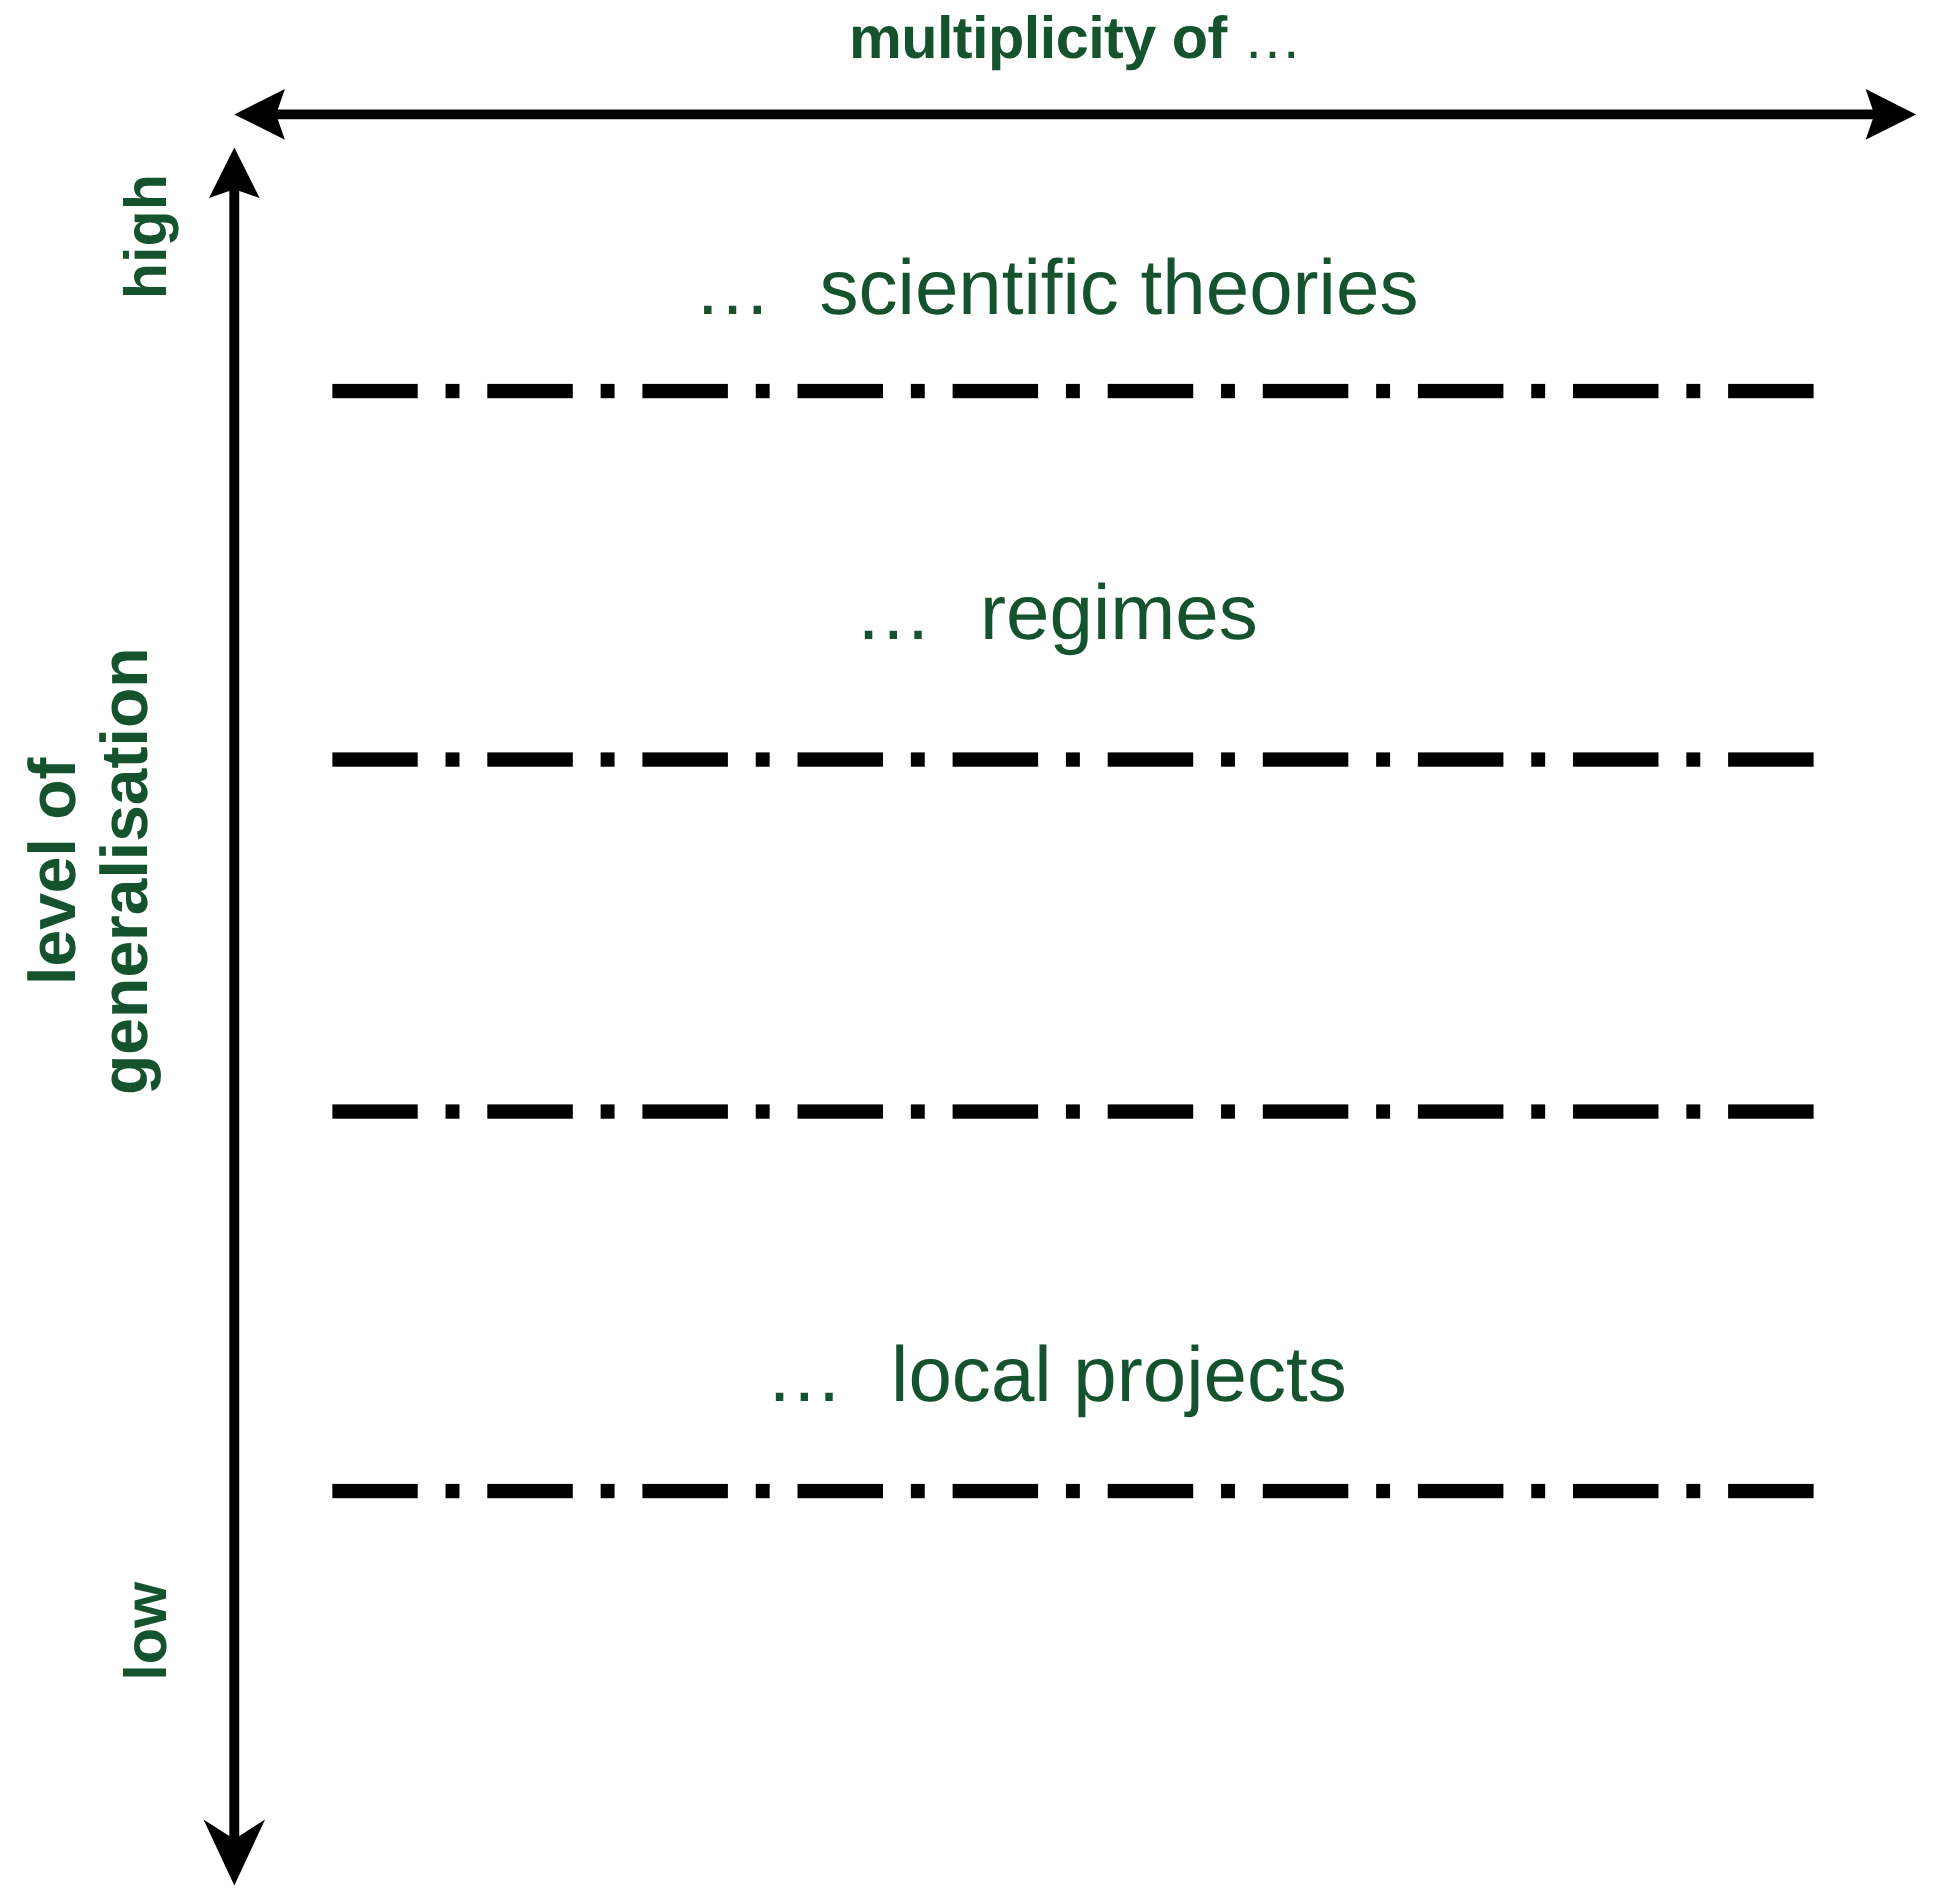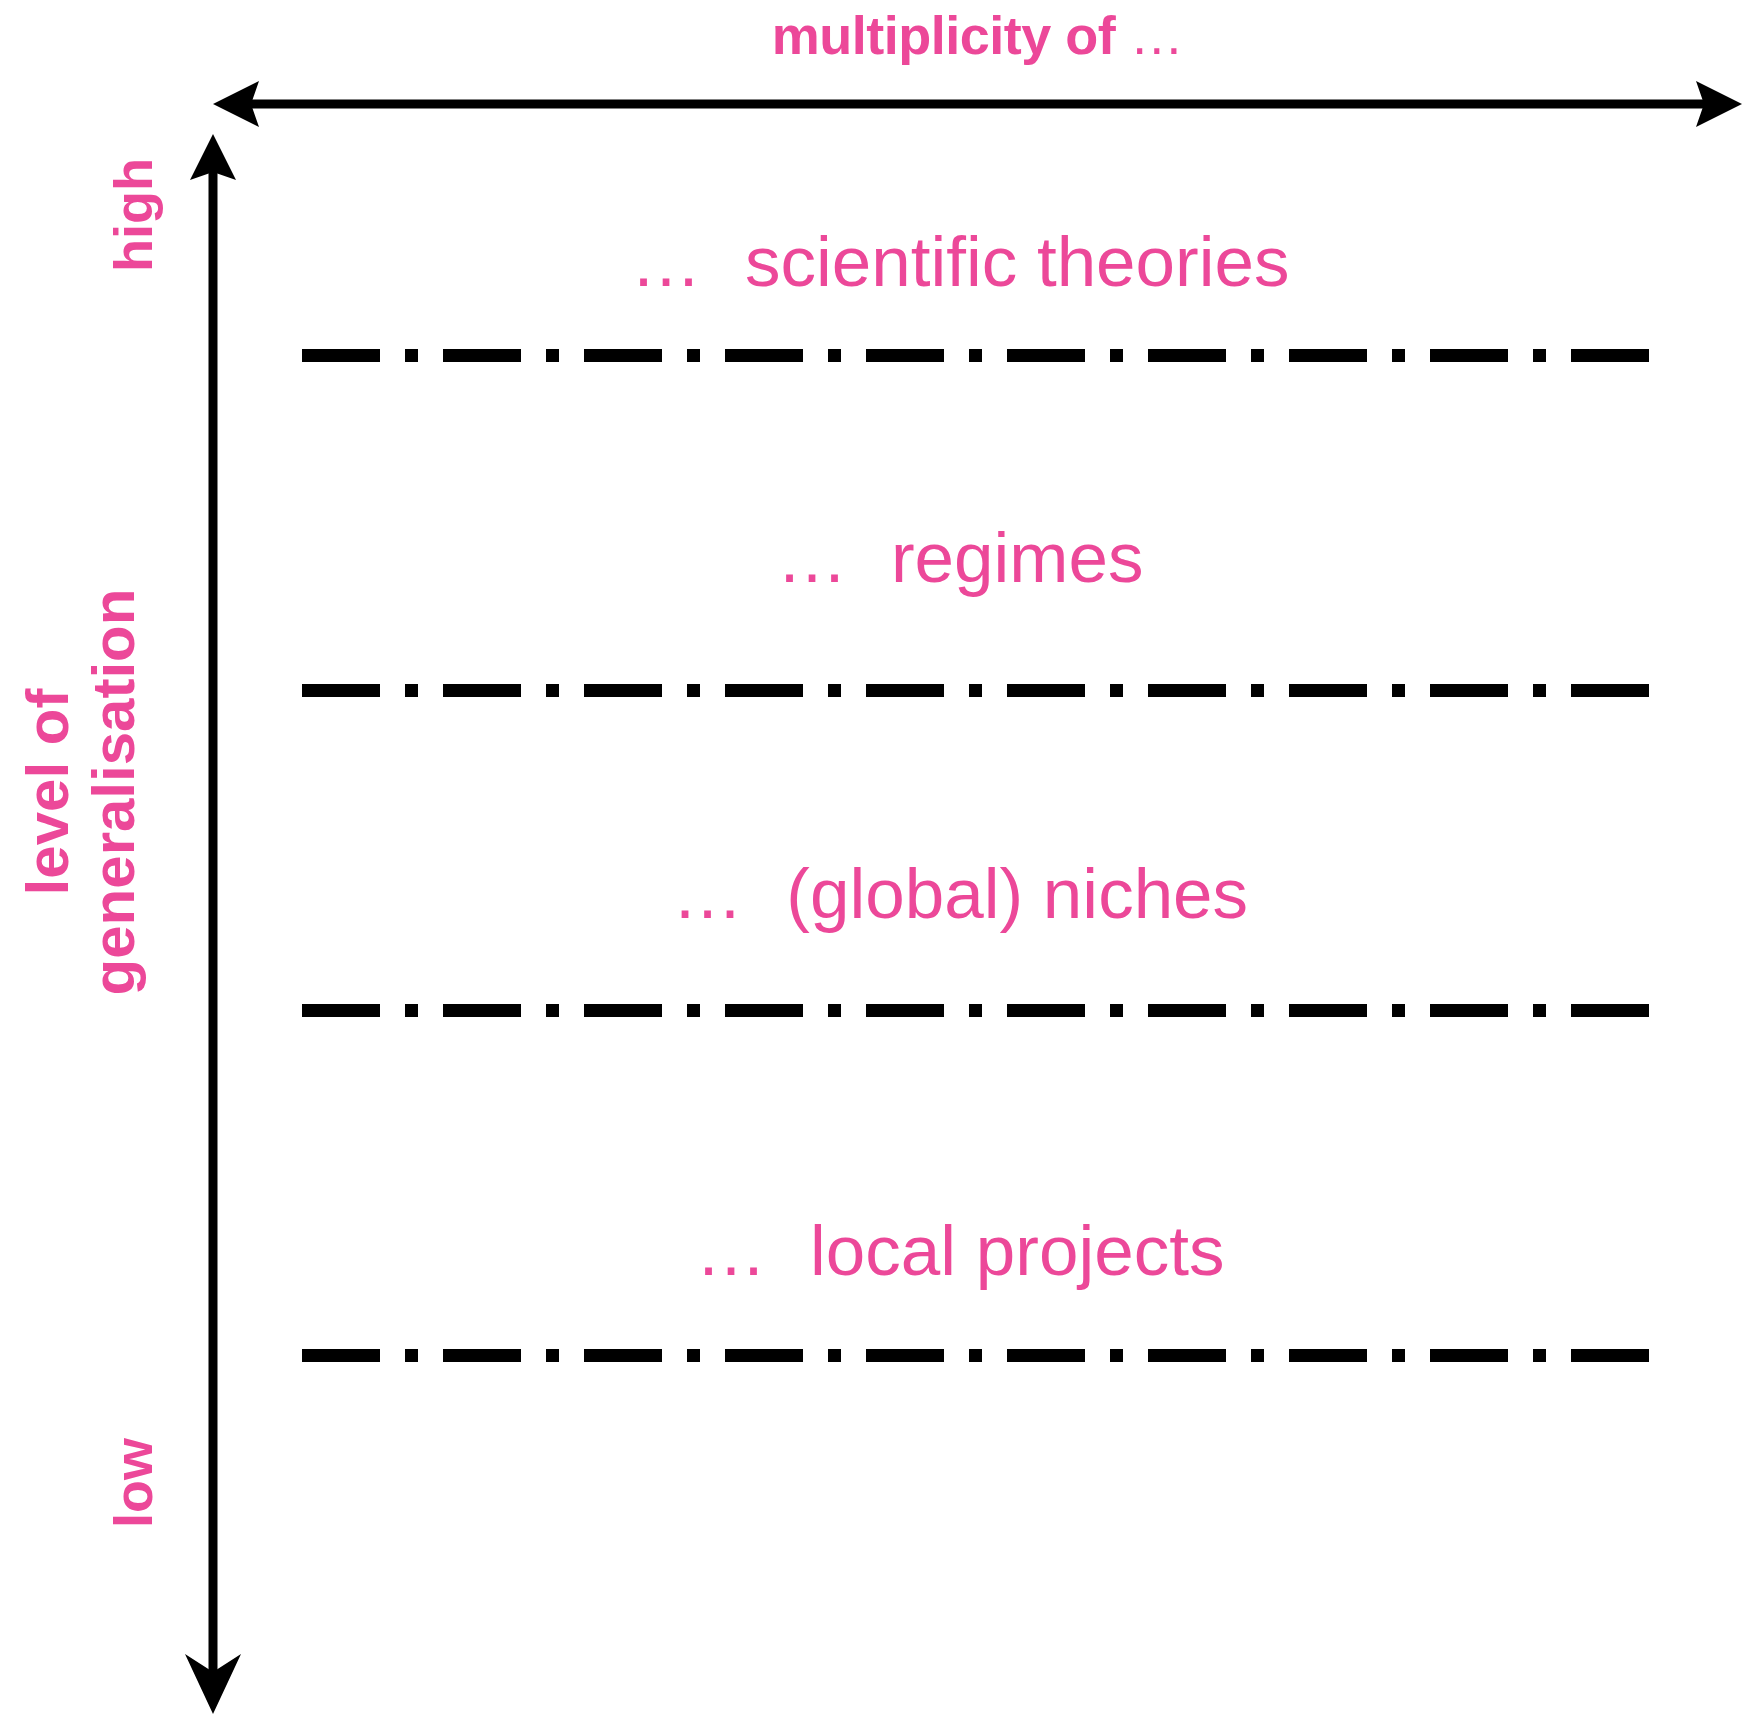--- a/index.html
+++ b/index.html
@@ -6,21 +6,21 @@
     margin: 0;
     padding: 0;
     background: #ffffff;
   }
   #canvas {
     position: relative;
     width: 1763px;
     height: 1728px;
     background: #ffffff;
     font-family: "Liberation Sans", sans-serif;
-    color: #ec4899;
+    color: #14532d;
     overflow: hidden;
   }
 
   
   #title {
     position: absolute;
     left: 215px;
     top: 8px;
     width: 1525px;
     text-align: center;
@@ -155,24 +155,20 @@
     <span>scientific theories</span>
   </div>
   <div class="dashdot" style="top:349px;"></div>
 
   <div class="level-label" style="top:522px;">
     <span class="ellipsis">…&nbsp;</span>
     <span>regimes</span>
   </div>
   <div class="dashdot" style="top:684px;"></div>
 
-  <div class="level-label" style="top:858px;">
-    <span class="ellipsis">…&nbsp;</span>
-    <span>(global) niches</span>
-  </div>
   <div class="dashdot" style="top:1004px;"></div>
 
   <div class="level-label" style="top:1215px;">
     <span class="ellipsis">…&nbsp;</span>
     <span>local projects</span>
   </div>
   <div class="dashdot" style="top:1349px;"></div>
 
 </div>
 

